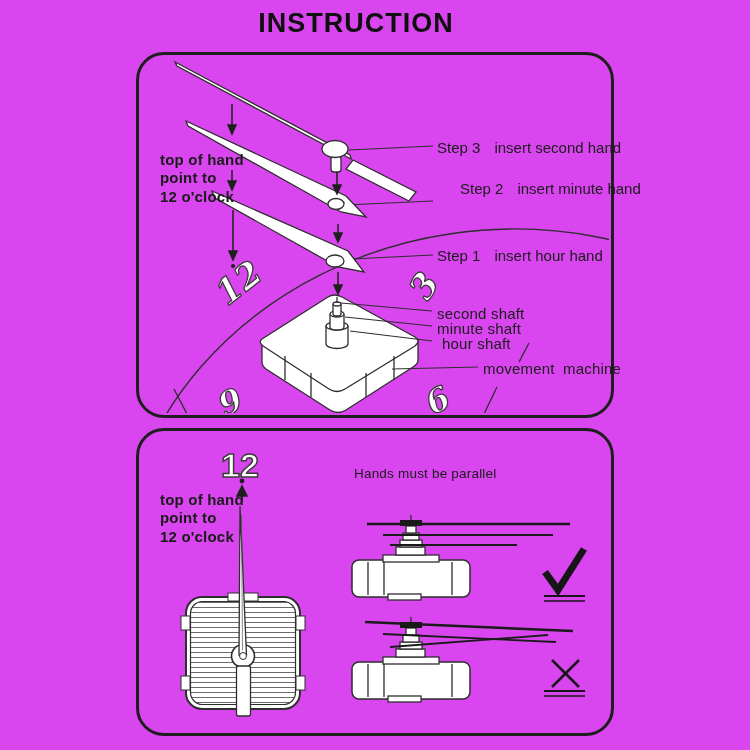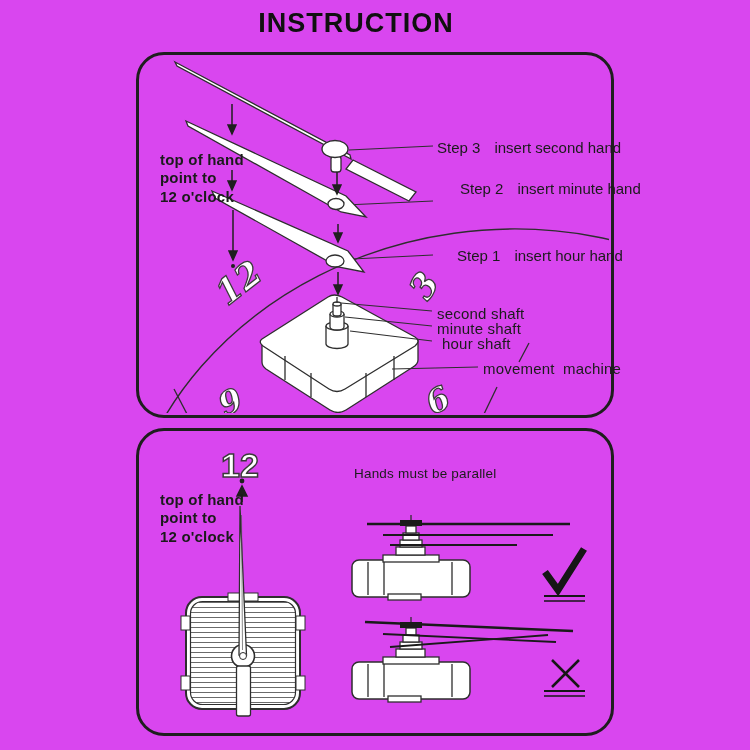--- a/index.html
+++ b/index.html
@@ -194,21 +194,21 @@
 12 o'clock</div>
 
   <div class="step" style="left:437px;top:139px;">
     <span>Step 3</span>
     <span>insert second hand</span>
   </div>
   <div class="step" style="left:437px;top:180px;margin-left:23px;">
     <span>Step 2</span>
     <span>insert minute hand</span>
   </div>
-  <div class="step" style="left:437px;top:247px;margin-left:20px;">
+  <div class="step" style="left:437px;top:247px;">
     <span>Step 1</span>
     <span>insert hour hand</span>
   </div>
 
   <div class="lbl" style="left:437px;top:305px;">second shaft</div>
   <div class="lbl" style="left:437px;top:320px;">minute shaft</div>
   <div class="lbl" style="left:442px;top:335px;text-align:center;">hour shaft</div>
   <div class="lbl" id="lbl-machine" style="left:483px;top:360px;">movement machine</div>
 
   <div class="lbl" style="left:160px;top:491px;font-weight:bold;">top of hand

